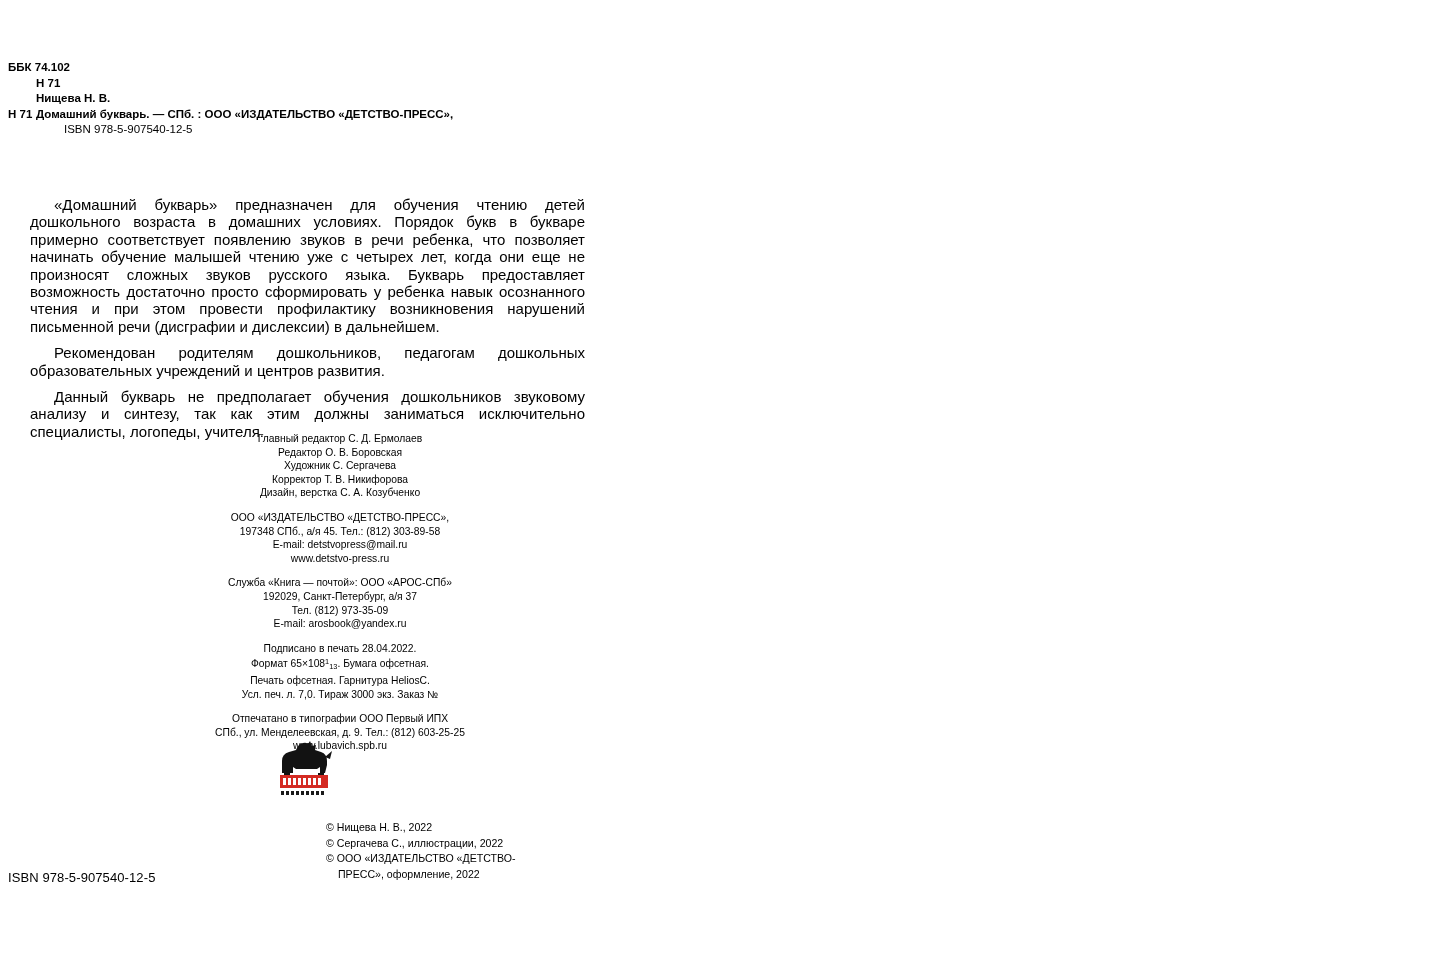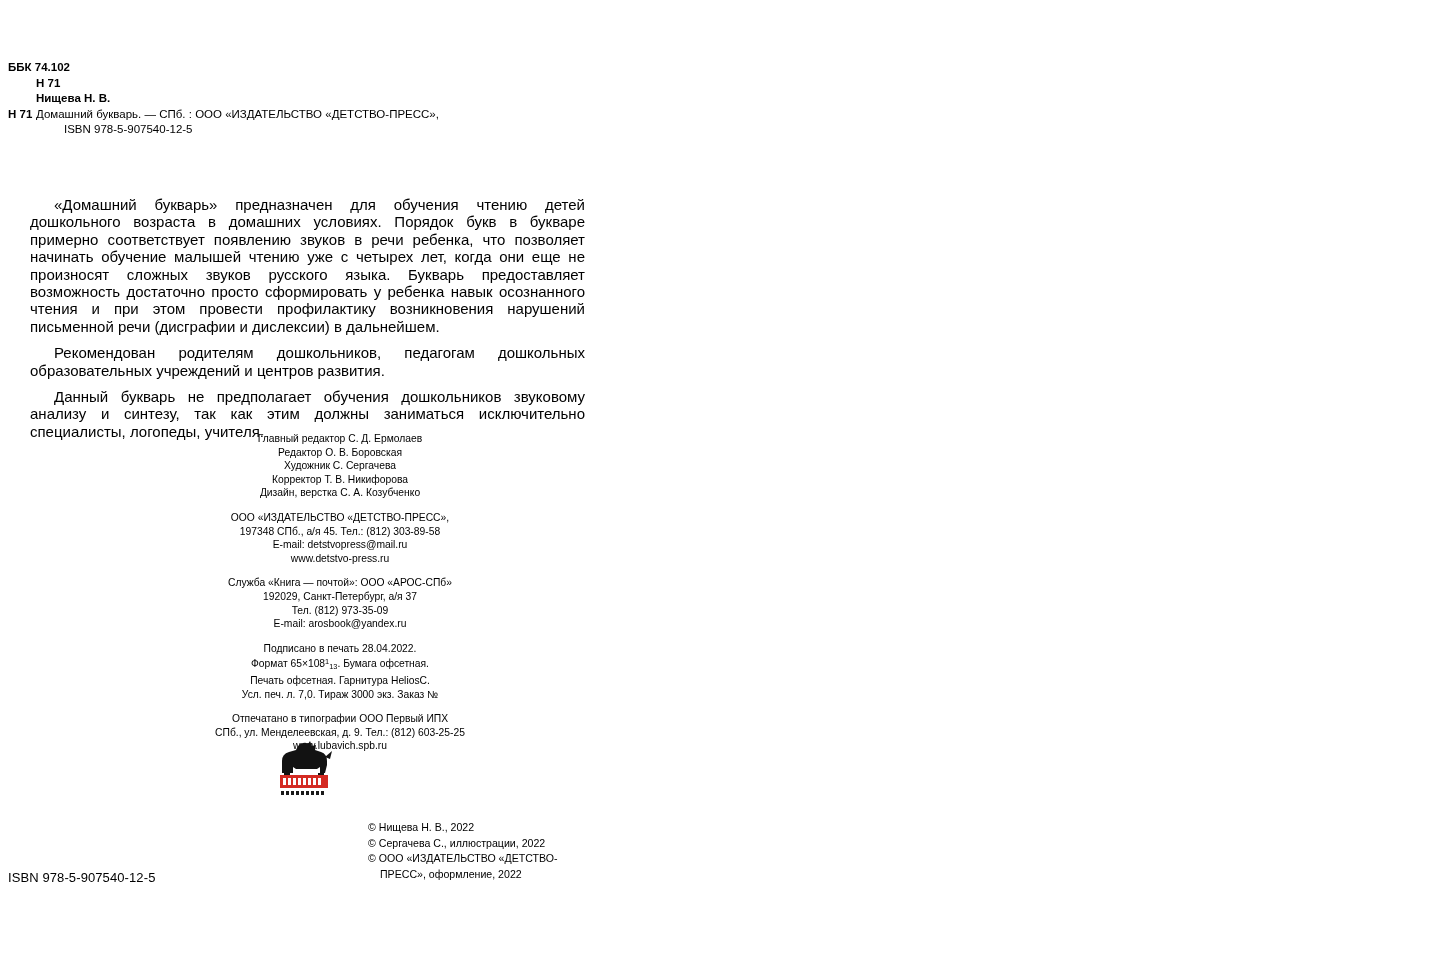--- a/index.html
+++ b/index.html
@@ -59,20 +59,21 @@
   }
   .cip-hang-label {
     font-weight: bold;
     width: 28px;
     flex: none;
   }
   .cip-hang-body {
     flex: 1;
     text-align: justify;
     text-align-last: left;
+    font-weight: bold;
   }
   .cip-isbn { padding-left: 56px; }
 
   .annot {
     position: absolute;
     left: 30px;
     top: 196px;
     width: 555px;
     font-size: 15px;
     line-height: 17.4px;
@@ -115,21 +116,21 @@
   .logo svg { display: block; }
 
   .copyright {
     position: absolute;
     left: 326px;
     top: 820px;
     width: 250px;
     font-size: 10.6px;
     line-height: 15.5px;
   }
-  .copyright div { white-space: nowrap; margin-left: 42px; }
+  .copyright div { white-space: nowrap; }
   .copyright .cont { padding-left: 12px; }
 
   .isbn-bottom {
     position: absolute;
     left: 8px;
     top: 870px;
     font-size: 13px;
     letter-spacing: 0.1px;
   }
 

